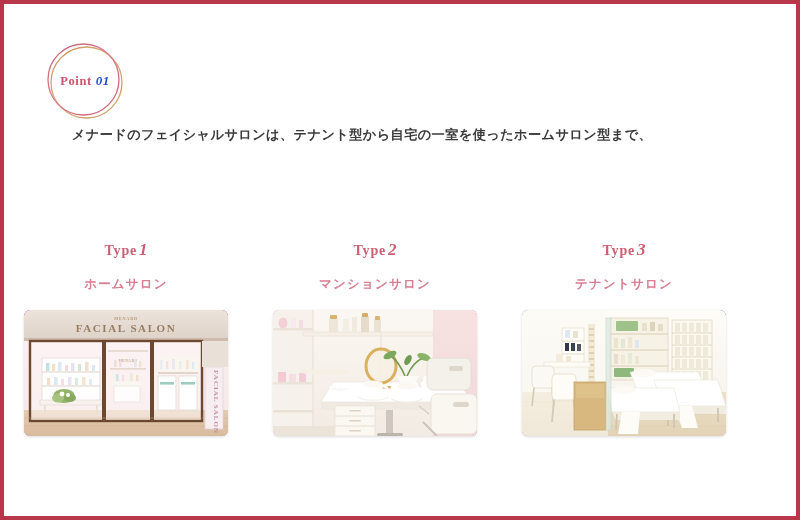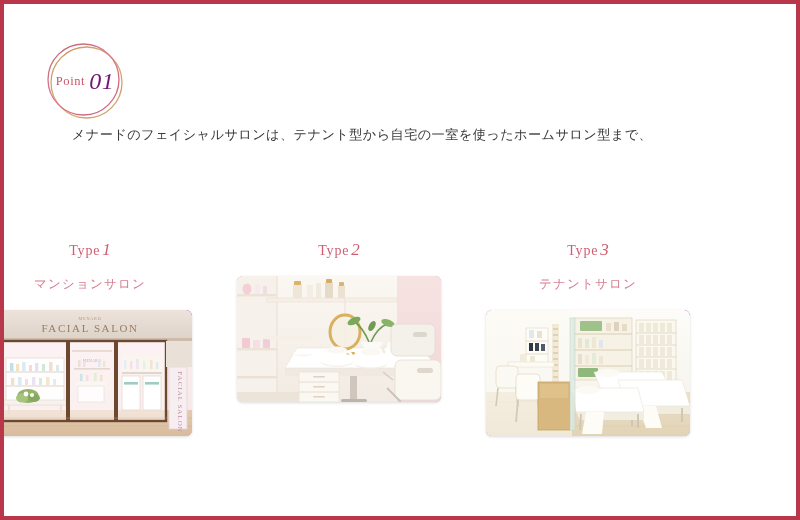--- a/index.html
+++ b/index.html
@@ -15,20 +15,21 @@
   }
 
   #page {
     position: relative;
     width: 800px;
     height: 520px;
     box-sizing: border-box;
     background: #ffffff;
     border: 4px solid #b8374a;
     overflow: hidden;
+    font-weight: bold;
   }
 
   
   #point-badge {
     position: absolute;
     left: 40px;
     top: 36px;
     width: 82px;
     height: 82px;
   }
@@ -51,22 +52,22 @@
   }
   .point-word {
     font-family: "Liberation Serif", serif;
     font-size: 12.5px;
     letter-spacing: 0.6px;
     color: #c9566b;
   }
   .point-num {
     font-family: "Liberation Serif", serif;
     font-style: italic;
-    font-size: 24px;
-    color: #701a75;
+    font-size: 13px;
+    color: #1d4ed8;
     letter-spacing: 0.5px;
   }
 
   
   #lead {
     position: absolute;
     left: 0;
     top: 116px;
     width: 716px;
     text-align: center;
@@ -82,20 +83,21 @@
 
   
   #types {
     position: absolute;
     left: 0;
     top: 236px;
     width: 670px;
     display: flex;
     justify-content: center;
     gap: 45px;
+    padding-left: 36px;
   }
   .type-col {
     width: 205px;
     display: flex;
     flex-direction: column;
     align-items: center;
   }
   .type-heading {
     font-family: "Liberation Serif", serif;
     font-size: 14px;
@@ -166,21 +168,21 @@
   <div id="lead">
     <span class="lead-line">メナードのフェイシャルサロンは、テナント型から自宅の一室を使ったホームサロン型まで、</span>
   </div>
 
   <div id="types">
 
     <div class="type-col">
       <div class="type-heading">
         <span>Type</span><span class="tnum">1</span>
       </div>
-      <div class="type-subtitle">マンションサロン</div>
+      <div class="type-subtitle">ホームサロン</div>
       <div class="photo">
         <svg viewBox="0 0 204 126" preserveAspectRatio="none">
           <defs>
             <linearGradient id="t1wall" x1="0" y1="0" x2="0" y2="1">
               <stop offset="0%" stop-color="#ece3db"></stop>
               <stop offset="100%" stop-color="#ded2c8"></stop>
             </linearGradient>
             <linearGradient id="t1interior" x1="0" y1="0" x2="0" y2="1">
               <stop offset="0%" stop-color="#fbeef0"></stop>
               <stop offset="100%" stop-color="#f6e6e6"></stop>
@@ -278,20 +280,21 @@
           <text x="190" y="92" font-family="Liberation Serif, serif" font-size="7" fill="#c38fa0" text-anchor="middle" transform="rotate(90 190 92)" letter-spacing="1">FACIAL SALON</text>
           <rect x="178" y="31" width="26" height="26" fill="#e9e0d7"></rect>
         </svg>
       </div>
     </div>
 
     <div class="type-col">
       <div class="type-heading">
         <span>Type</span><span class="tnum">2</span>
       </div>
+      <div class="type-subtitle">マンションサロン</div>
       <div class="photo">
         <svg viewBox="0 0 204 126" preserveAspectRatio="none">
           <defs>
             <linearGradient id="t2wall" x1="0" y1="0" x2="0" y2="1">
               <stop offset="0%" stop-color="#fbf7f2"></stop>
               <stop offset="100%" stop-color="#f2ebe3"></stop>
             </linearGradient>
             <linearGradient id="t2pink" x1="0" y1="0" x2="0" y2="1">
               <stop offset="0%" stop-color="#f7e2e2"></stop>
               <stop offset="100%" stop-color="#f2d7d8"></stop>

